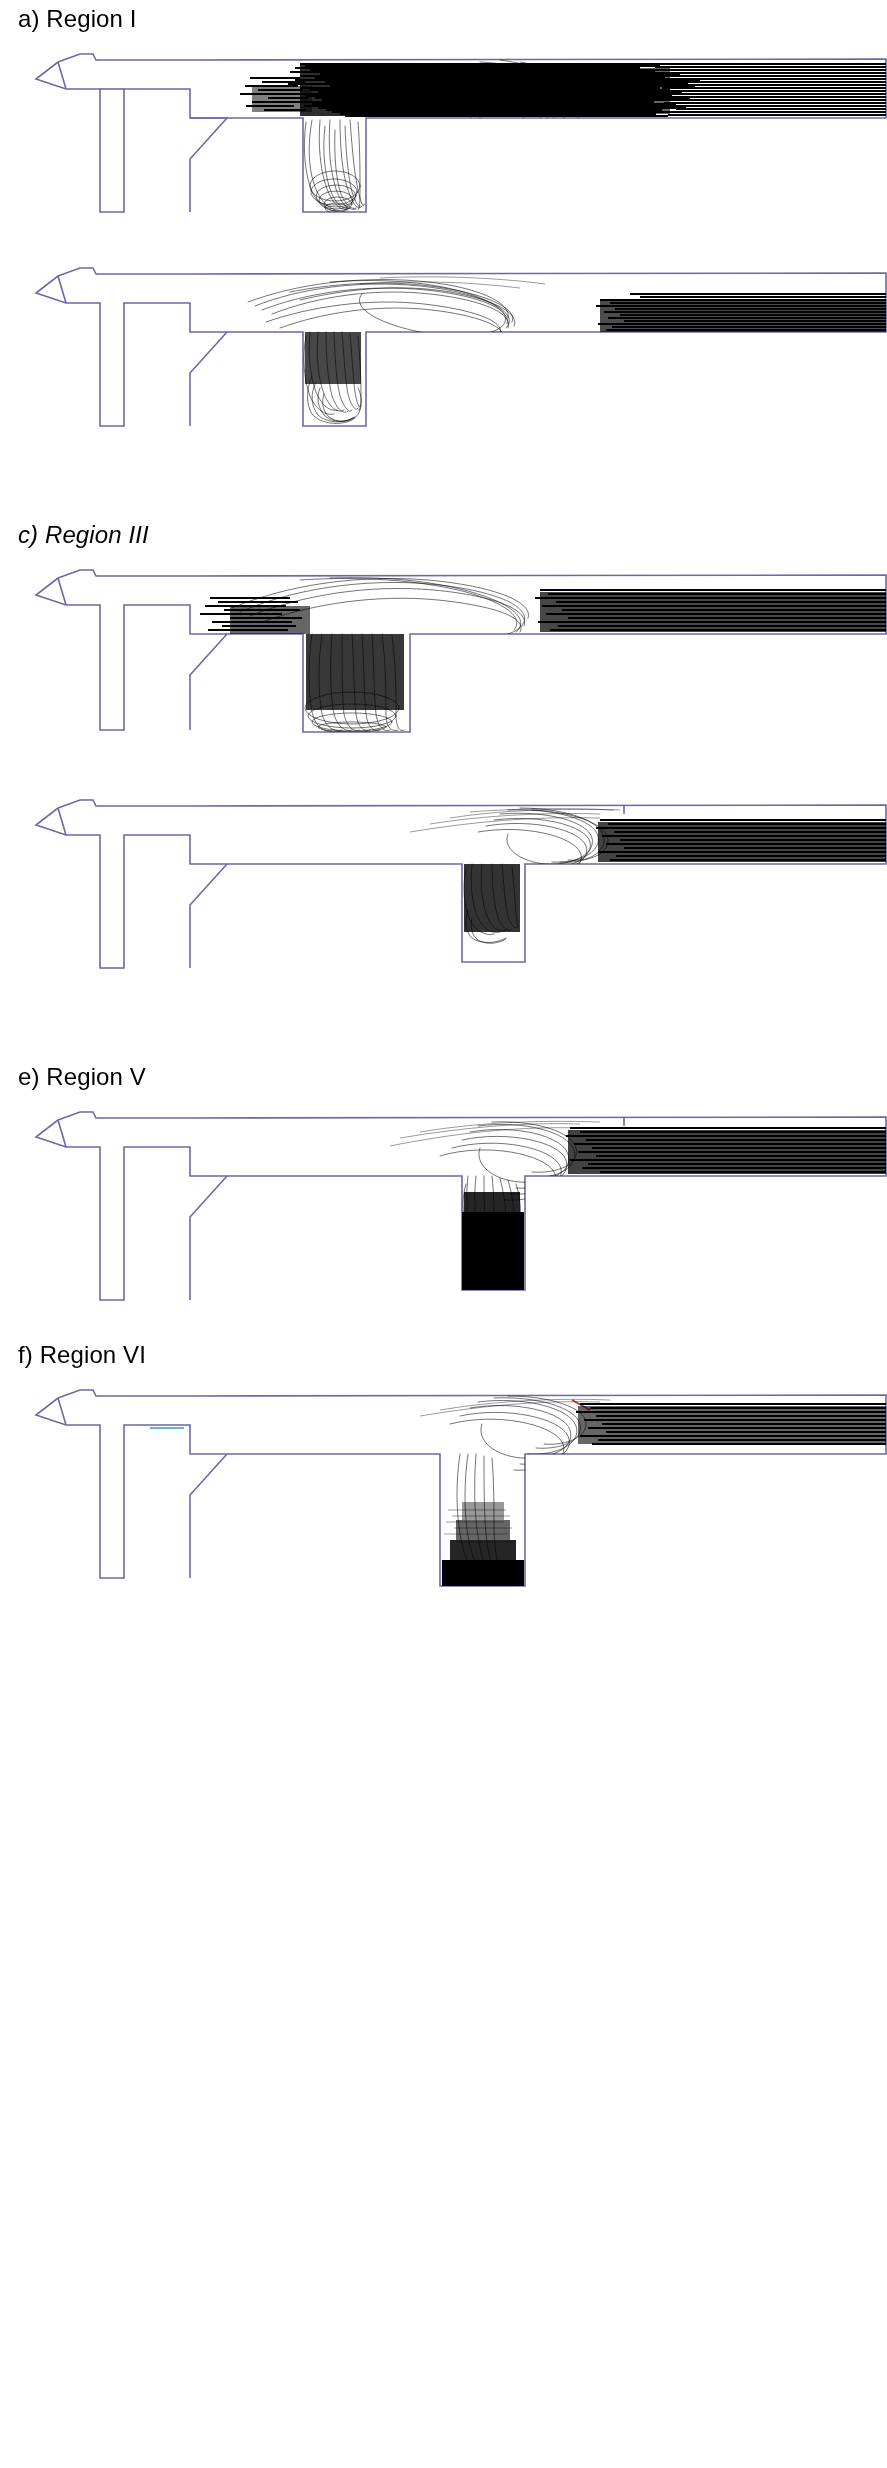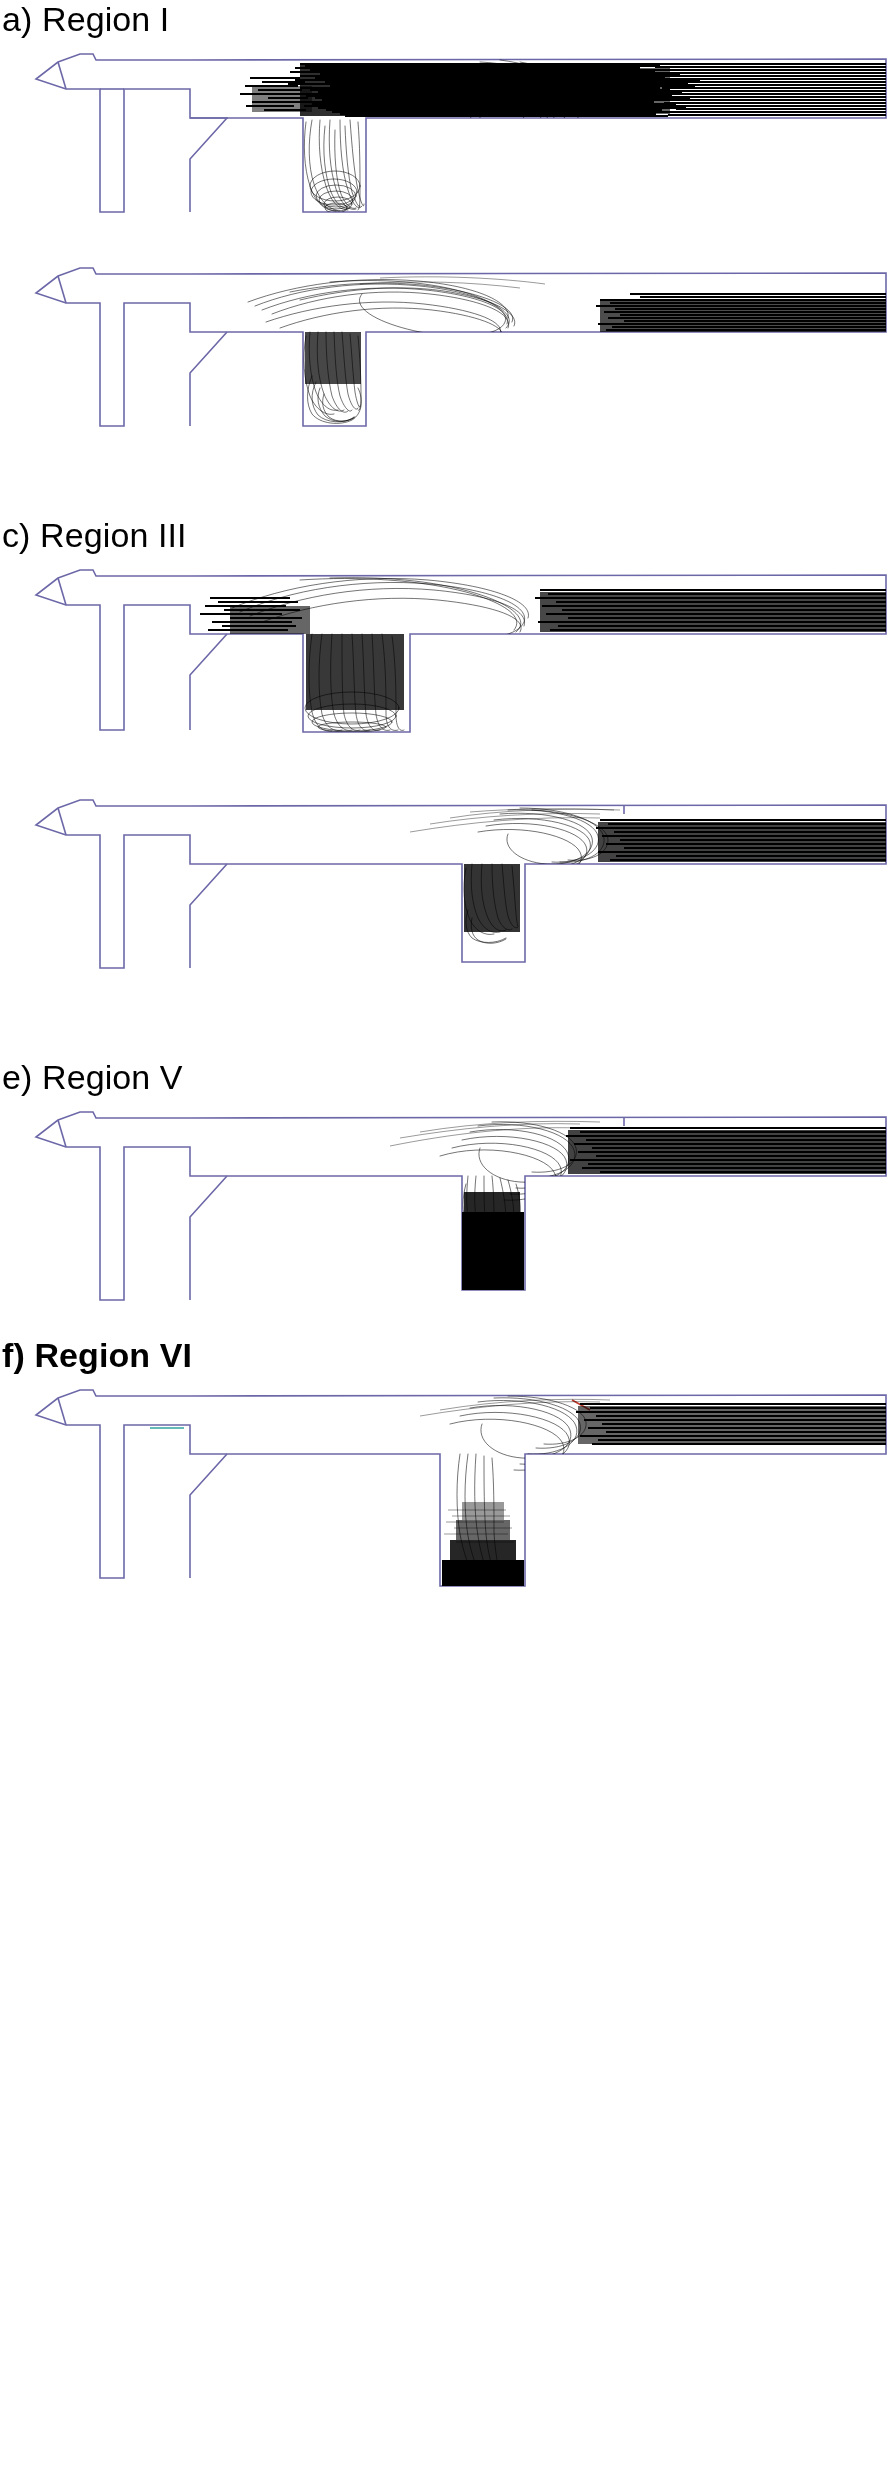--- a/index.html
+++ b/index.html
@@ -16,24 +16,24 @@
     width:887px;
     height:2468px;
     background:#fff;
   }
   .panel{
     position:relative;
     width:887px;
   }
   .panel-label{
     font-family:"Liberation Sans", sans-serif;
-    font-size:34px;
+    font-size:24px;
     line-height:30px;
     color:#000;
-    padding-left:2px;
+    padding-left:18px;
     letter-spacing:0.1px;
     white-space:nowrap;
   }
   .panel-plot{
     position:relative;
     width:887px;
     display:block;
   }
   .panel-plot svg{display:block;}
   .geom{
@@ -250,21 +250,21 @@
 
           <g class="trk-fine">
             <path d="M360,36 C420,32 470,34 520,40"></path>
             <path d="M380,30 C440,27 500,30 545,36"></path>
           </g>
         </g>
       </svg>
     </div>
   </div>
 
-  <div class="panel" style="height:270px;">
+  <div class="panel" style="height:270px;font-style:italic;">
     <div class="panel-label" style="padding-top:10px;">c) Region III</div>
     <div class="panel-plot">
       <svg width="887" height="226" viewBox="0 0 887 226" xmlns="http://www.w3.org/2000/svg">
         <defs>
           <clipPath id="clipC">
             <path d="M58,28 L80,20 L93,20 L96,26 L190,26 L886,25 L886,84 L410,84 L410,182 L303,182 L303,84 L190,84 L190,55 L124,55 L124,180 L100,180 L100,55 L66,55 L36,45 Z"></path>
           </clipPath>
         </defs>
 
         <path class="geom" d="M58,28 L80,20 L93,20 L96,26 L122,26 L190,26 L886,25 L886,84 L410,84 L410,182 L303,182 L303,84 L190,84 L190,55 L124,55 L124,180 L100,180 L100,55 L66,55 L36,45 Z"></path>
@@ -460,21 +460,21 @@
           <g class="trk">
             <path d="M466,92 C462,106 462,120 466,130"></path>
             <path d="M516,92 C520,104 521,116 520,126"></path>
           </g>
         </g>
       </svg>
     </div>
   </div>
 
   <div class="panel" style="height:290px;">
-    <div class="panel-label" style="padding-top:10px;font-weight:bold;">f) Region VI</div>
+    <div class="panel-label" style="padding-top:10px;">f) Region VI</div>
     <div class="panel-plot">
       <svg width="887" height="246" viewBox="0 0 887 246" xmlns="http://www.w3.org/2000/svg">
         <defs>
           <clipPath id="clipF">
             <path d="M58,28 L80,20 L93,20 L96,26 L190,26 L886,25 L886,84 L525,84 L525,216 L440,216 L440,84 L190,84 L190,55 L124,55 L124,208 L100,208 L100,55 L66,55 L36,45 Z"></path>
           </clipPath>
         </defs>
 
         <path class="geom" d="M58,28 L80,20 L93,20 L96,26 L122,26 L190,26 L886,25 L886,84 L525,84 L525,216 L440,216 L440,84 L190,84 L190,55 L124,55 L124,208 L100,208 L100,55 L66,55 L36,45 Z"></path>
         <path class="geom" d="M227,84 L190,125 L190,208"></path>

